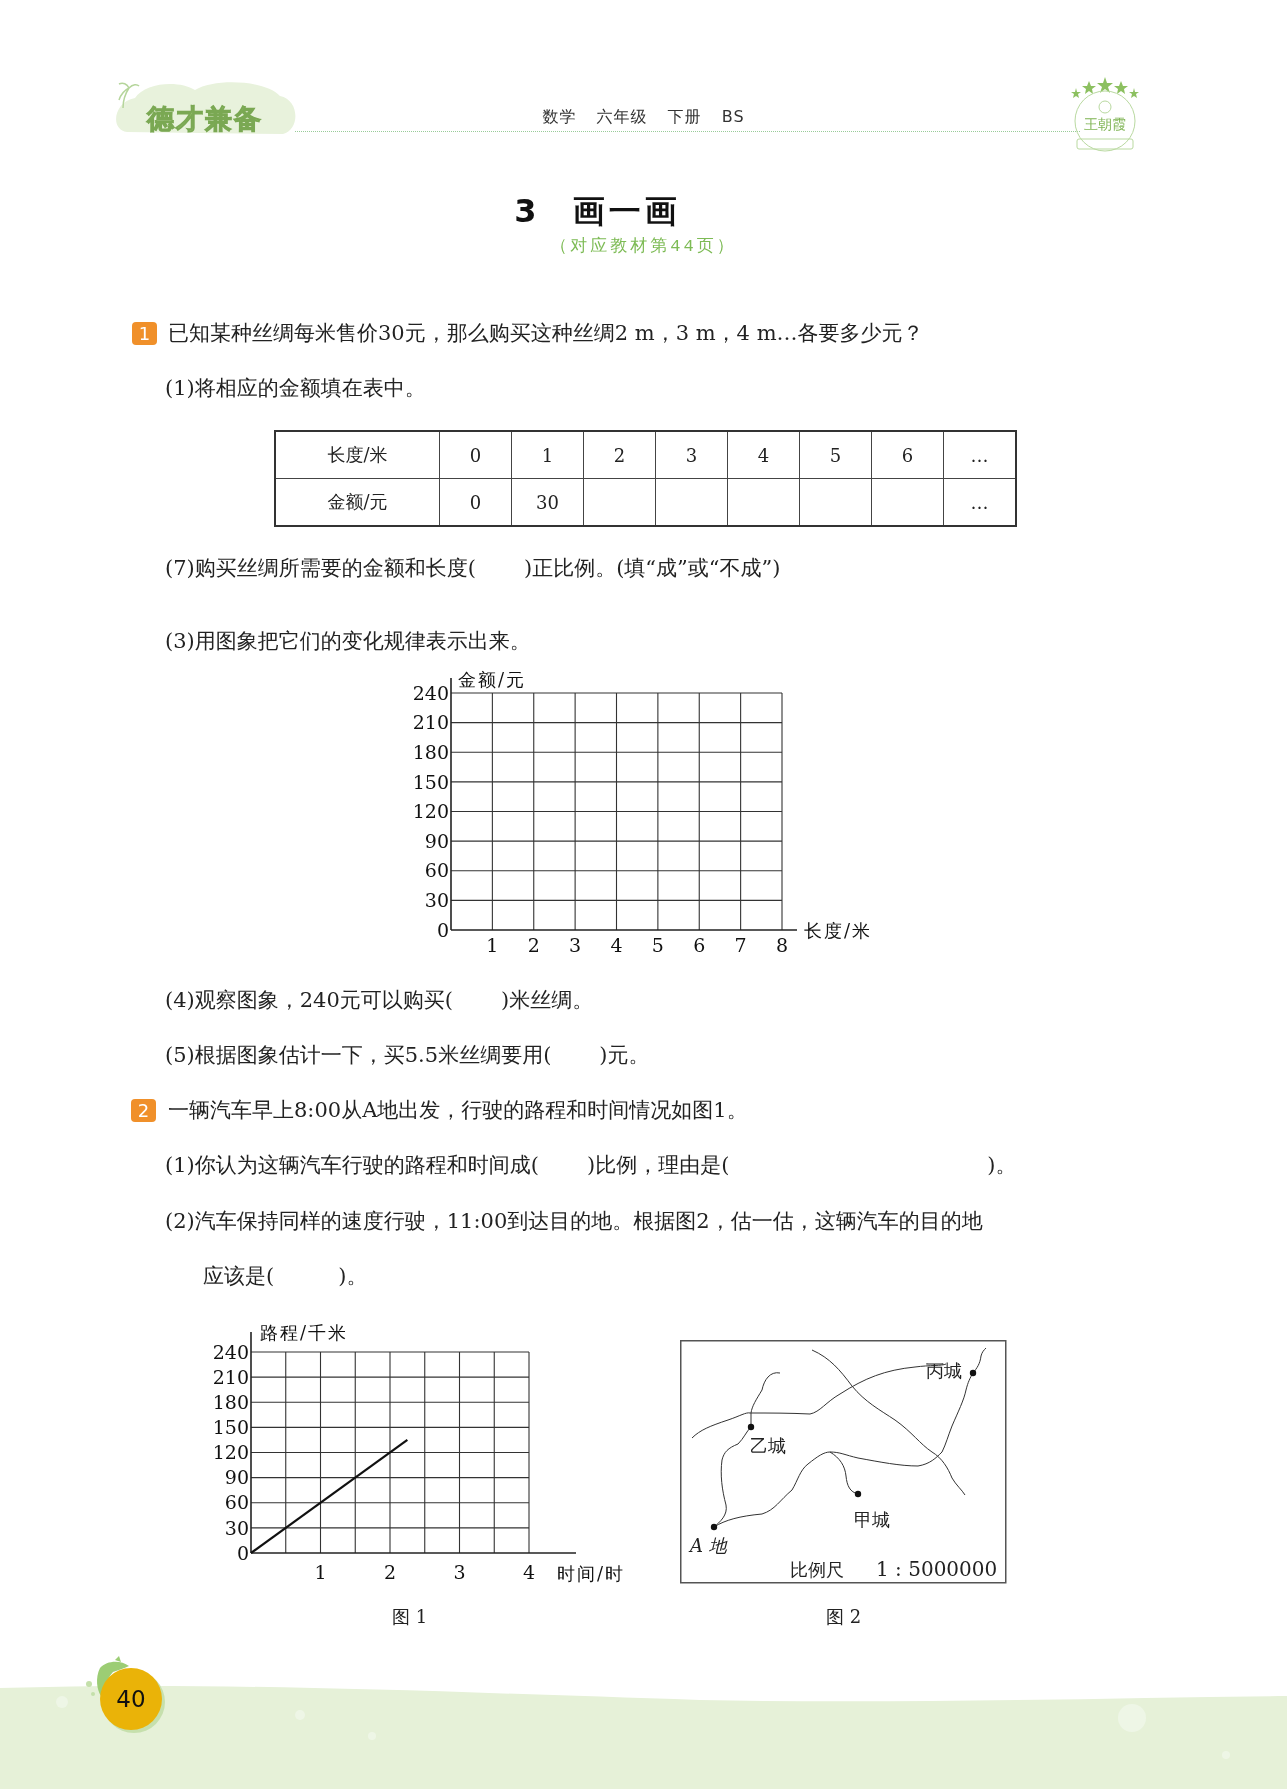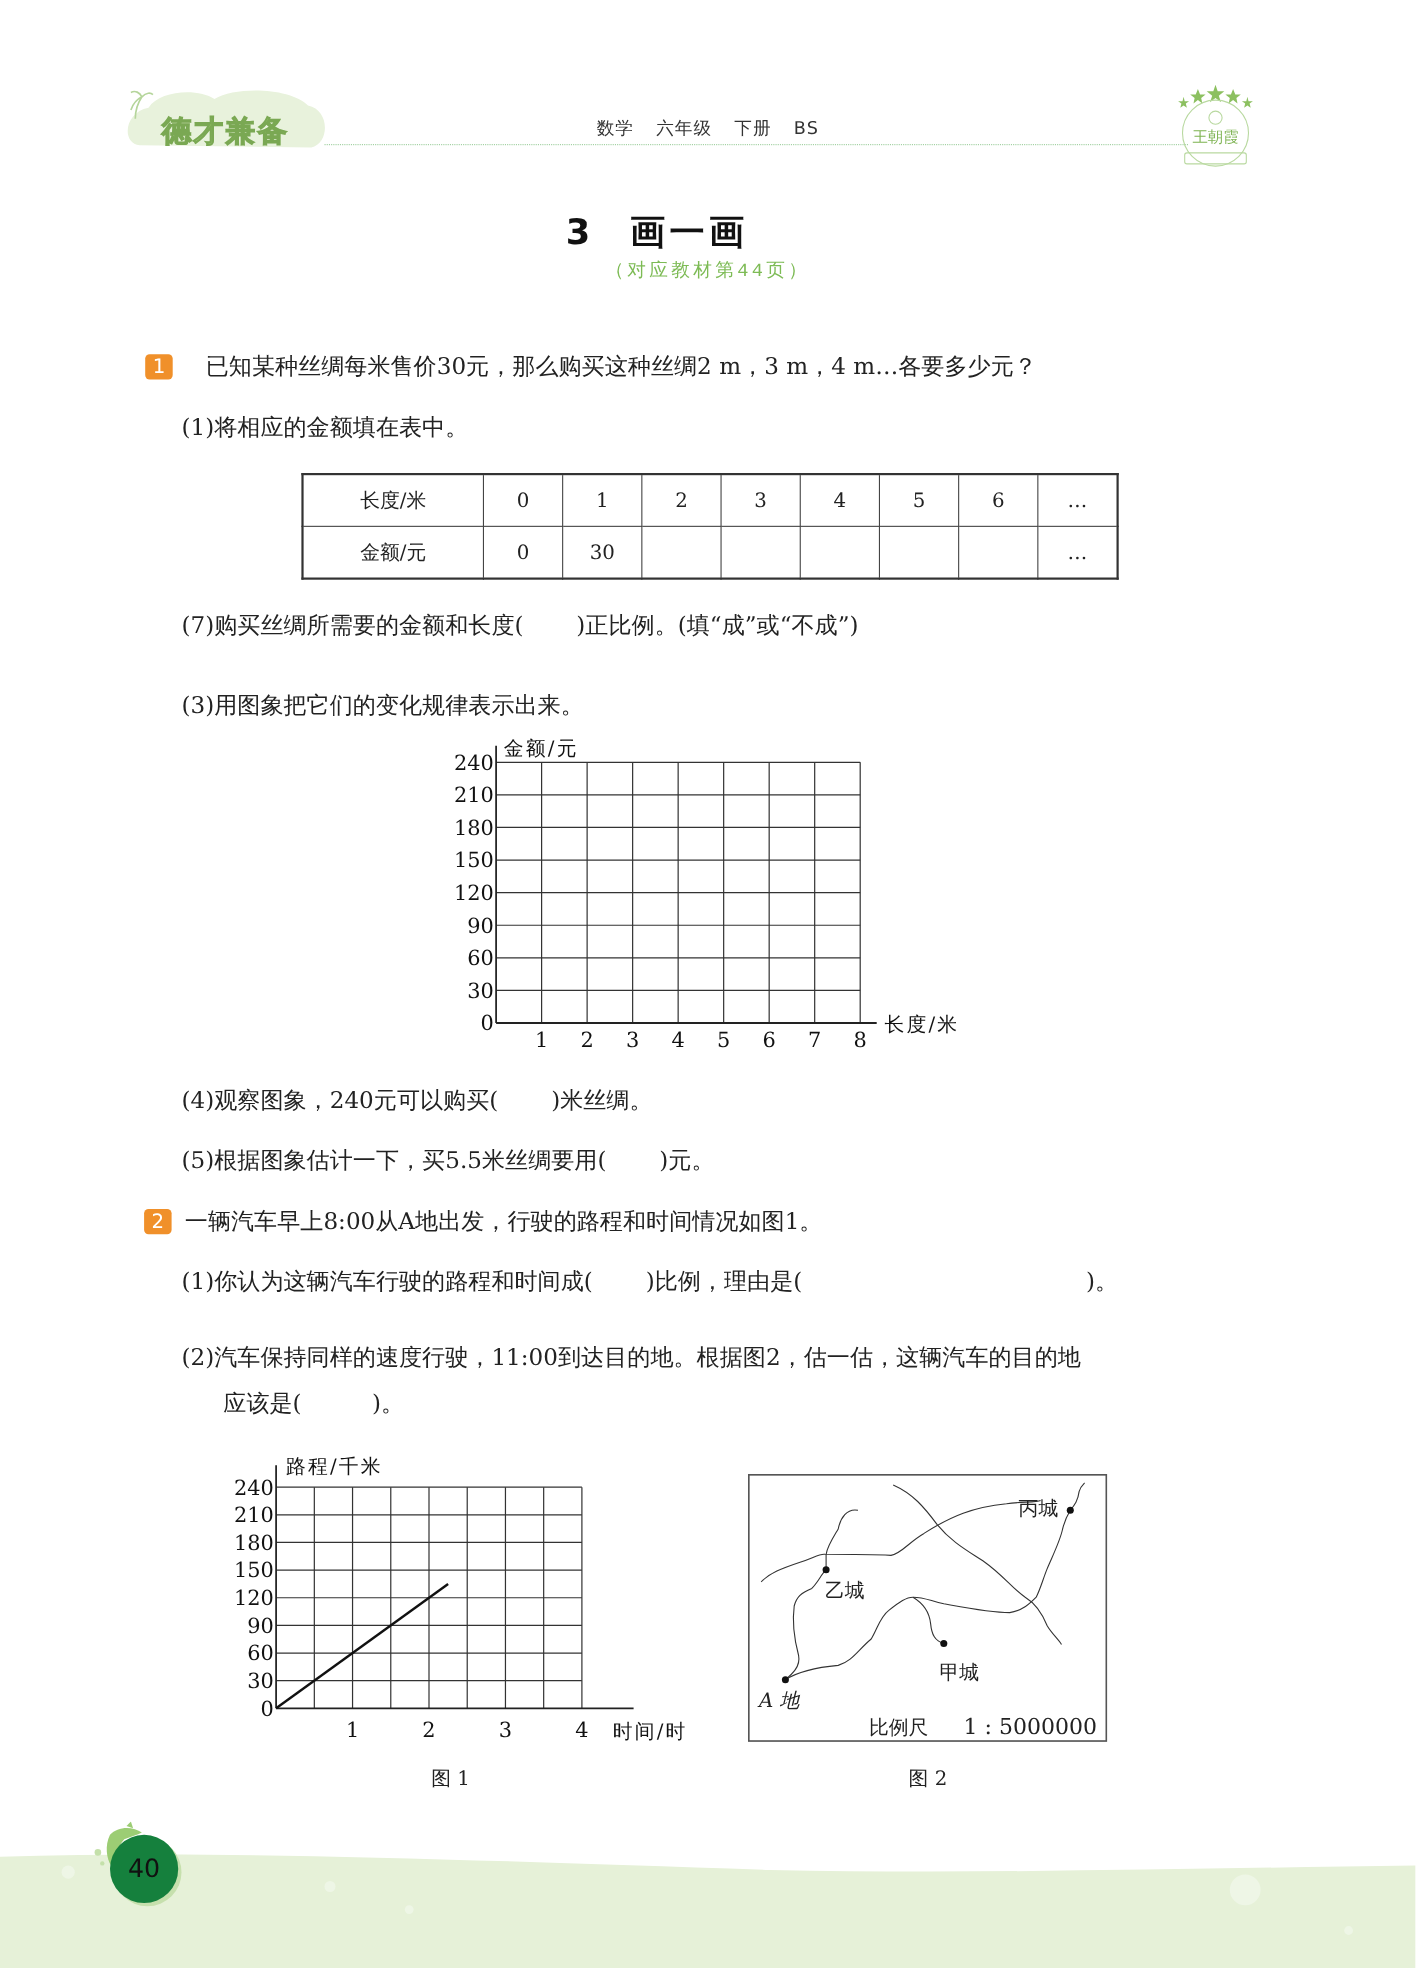--- a/index.html
+++ b/index.html
@@ -17,21 +17,21 @@
          font-family:"DejaVu Sans","Liberation Sans",sans-serif;font-size:18px;text-align:center;line-height:23px;}
   .blank{display:inline-block;}
   table.t{position:absolute;left:274px;top:430px;border-collapse:collapse;}
   table.t td{border:1px solid #444;height:46px;text-align:center;font-size:18px;padding:0;}
   table.t td.h{width:163px;}
   table.t td.c{width:71px;}
   table.t{border:2px solid #333;}
   svg text{font-family:"DejaVu Serif","Liberation Serif",serif;}
   .caption{font-size:18px;}
   .band{left:0;top:1680px;width:1287px;height:110px;}
-  .pg{left:100px;top:1668px;width:62px;height:62px;border-radius:50%;background:#15803d;
+  .pg{left:100px;top:1668px;width:62px;height:62px;border-radius:50%;background:#eab308;
       box-shadow:3px 3px 0 #c6e0ad;text-align:center;line-height:62px;font-family:"DejaVu Sans","Liberation Sans",sans-serif;font-size:23px;color:#111;}
 </style>
 </head>
 <body>
 
 <svg class="abs" style="left:105px;top:72px;" width="200" height="80" viewBox="0 0 200 80">
   <path d="M22,60 C5,58 8,30 30,26 C40,10 75,8 90,18 C110,6 160,8 175,24 C195,28 195,58 178,62 Z" fill="#e8f2dc"></path>
   <path d="M14,28 C16,22 20,18 24,16 M18,36 C18,28 20,22 24,16 M24,16 C28,12 32,12 34,14 M24,16 C22,12 18,10 14,12" stroke="#b5d59b" stroke-width="1.5" fill="none"></path>
   <text x="42" y="56" font-size="27" font-weight="bold" fill="#a7d078" stroke="#7aa853" stroke-width="1" font-family="DejaVu Sans, sans-serif" letter-spacing="2">德才兼备</text>
 </svg>
@@ -55,21 +55,21 @@
   <text x="40" y="54" text-anchor="middle" font-size="14" fill="#7fb454" font-family="DejaVu Serif, serif">王朝霞</text>
   <rect x="12" y="64" width="56" height="10" rx="2" fill="none" stroke="#b9d9a0" stroke-width="1"></rect>
 </svg>
 
 <div class="abs title">
   <span class="num">3</span><span style="letter-spacing:4px">画一画</span>
 </div>
 <div class="abs subtitle">（对应教材第44页）</div>
 
 <div class="abs badge" style="left:132px;top:322px;">1</div>
-<div class="abs line" style="left:168px;top:320px;margin-left:19px;">已知某种丝绸每米售价30元，那么购买这种丝绸2 m，3 m，4 m…各要多少元？</div>
+<div class="abs line" style="left:168px;top:320px;">已知某种丝绸每米售价30元，那么购买这种丝绸2 m，3 m，4 m…各要多少元？</div>
 <div class="abs line" style="left:165px;top:375px;">(1)将相应的金额填在表中。</div>
 
 <table class="t">
   <tbody>
       <tr>
     <td class="h">长度/米</td>
     <td class="c">0</td>
     <td class="c">1</td>
     <td class="c">2</td>
     <td class="c">3</td>
@@ -142,21 +142,21 @@
 </div>
 <div class="abs line" style="left:165px;top:1042px;">
   <span>(5)根据图象估计一下，买5.5米丝绸要用(</span><span class="blank" style="width:48px"></span><span>)元。</span>
 </div>
 
 <div class="abs badge" style="left:131px;top:1099px;">2</div>
 <div class="abs line" style="left:168px;top:1097px;">一辆汽车早上8:00从A地出发，行驶的路程和时间情况如图1。</div>
 <div class="abs line" style="left:165px;top:1152px;">
   <span>(1)你认为这辆汽车行驶的路程和时间成(</span><span class="blank" style="width:48px"></span><span>)比例，理由是(</span><span class="blank" style="width:258px"></span><span>)。</span>
 </div>
-<div class="abs line" style="left:165px;top:1208px;margin-top:13px;">(2)汽车保持同样的速度行驶，11:00到达目的地。根据图2，估一估，这辆汽车的目的地</div>
+<div class="abs line" style="left:165px;top:1208px;">(2)汽车保持同样的速度行驶，11:00到达目的地。根据图2，估一估，这辆汽车的目的地</div>
 <div class="abs line" style="left:203px;top:1263px;">
   <span>应该是(</span><span class="blank" style="width:64px"></span><span>)。</span>
 </div>
 
 <svg class="abs" id="chart2" style="left:0;top:0;" width="1287" height="1650">
     <line x1="285.75" y1="1553" x2="285.75" y2="1352" stroke="#333" stroke-width="1.1"></line>
     <line x1="320.5" y1="1553" x2="320.5" y2="1352" stroke="#333" stroke-width="1.1"></line>
     <line x1="355.25" y1="1553" x2="355.25" y2="1352" stroke="#333" stroke-width="1.1"></line>
     <line x1="390" y1="1553" x2="390" y2="1352" stroke="#333" stroke-width="1.1"></line>
     <line x1="424.75" y1="1553" x2="424.75" y2="1352" stroke="#333" stroke-width="1.1"></line>

